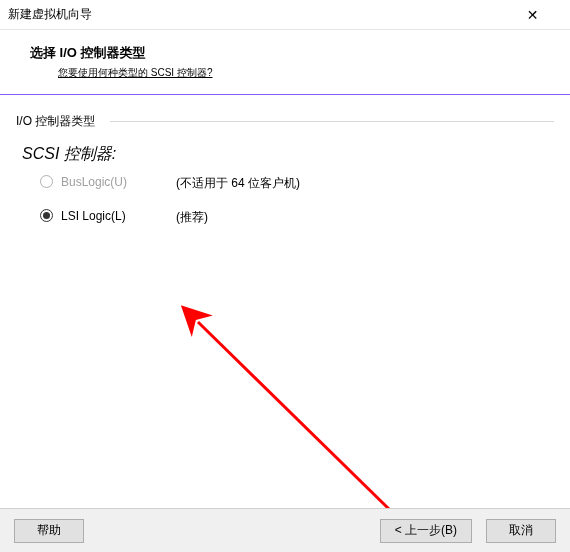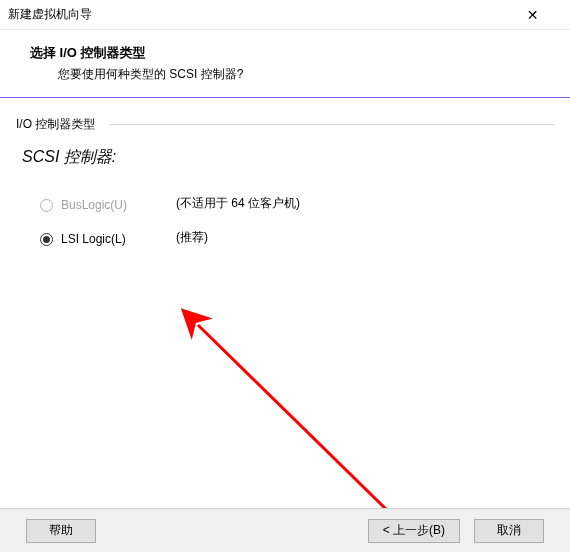--- a/index.html
+++ b/index.html
@@ -37,22 +37,23 @@
     padding: 14px 30px 14px 30px;
     border-bottom: 1px solid #8b5cf6;
     background: #fff;
   }
   .header .heading {
     font-size: 13px;
     font-weight: bold;
     margin-bottom: 4px;
   }
   .header .subheading {
-    font-size: 12px;
+    font-size: 10px;
     padding-left: 28px;
+    text-decoration: underline;
   }
   .content {
     padding: 18px 16px 0 16px;
     position: relative;
     height: 390px;
   }
   .group-label {
     font-size: 12px;
     margin-bottom: 2px;
     position: relative;
@@ -71,21 +72,21 @@
   .scsi-label {
     margin: 12px 0 10px 6px;
     font-size: 16px;
     font-style: italic;
   }
   .options {
     margin-left: 24px;
   }
   .option-row {
     display: flex;
-    align-items: flex-end;
+    align-items: flex-start;
     height: 34px;
   }
   .radio {
     width: 13px;
     height: 13px;
     border: 1px solid #333;
     border-radius: 50%;
     margin-right: 8px;
     position: relative;
     flex-shrink: 0;
@@ -110,21 +111,21 @@
   .footer {
     position: absolute;
     bottom: 0;
     left: 0;
     right: 0;
     height: 44px;
     border-top: 1px solid #d0d0d0;
     background: #f0f0f0;
     display: flex;
     align-items: center;
-    padding: 0 26px;
+    padding: 0 14px;
   }
   .btn {
     height: 24px;
     padding: 0 14px;
     background: #e1e1e1;
     border: 1px solid #adadad;
     font-size: 12px;
     font-family: inherit;
     cursor: pointer;
     display: flex;

